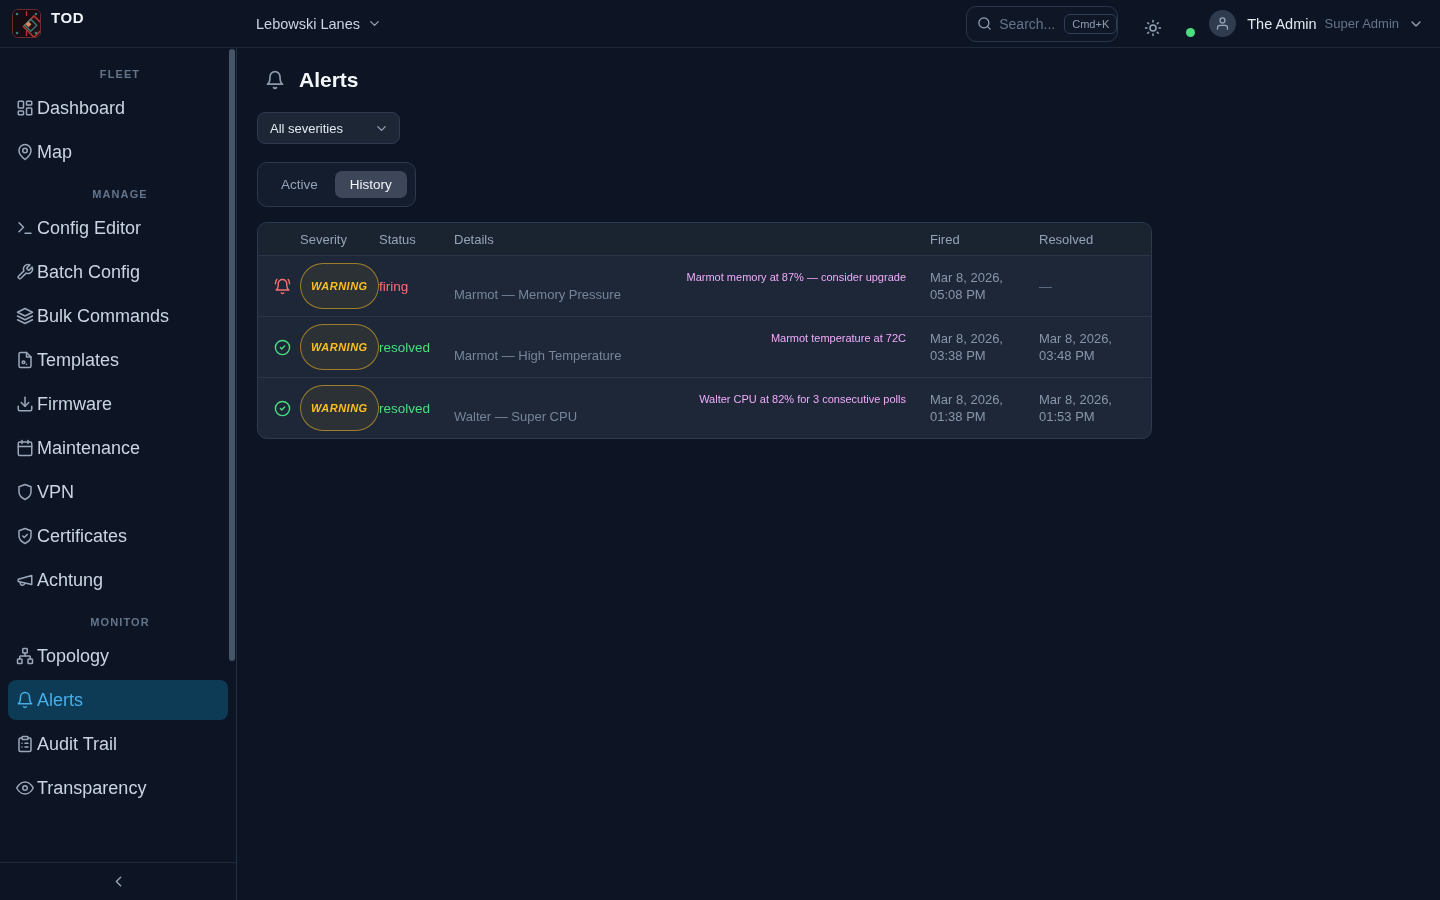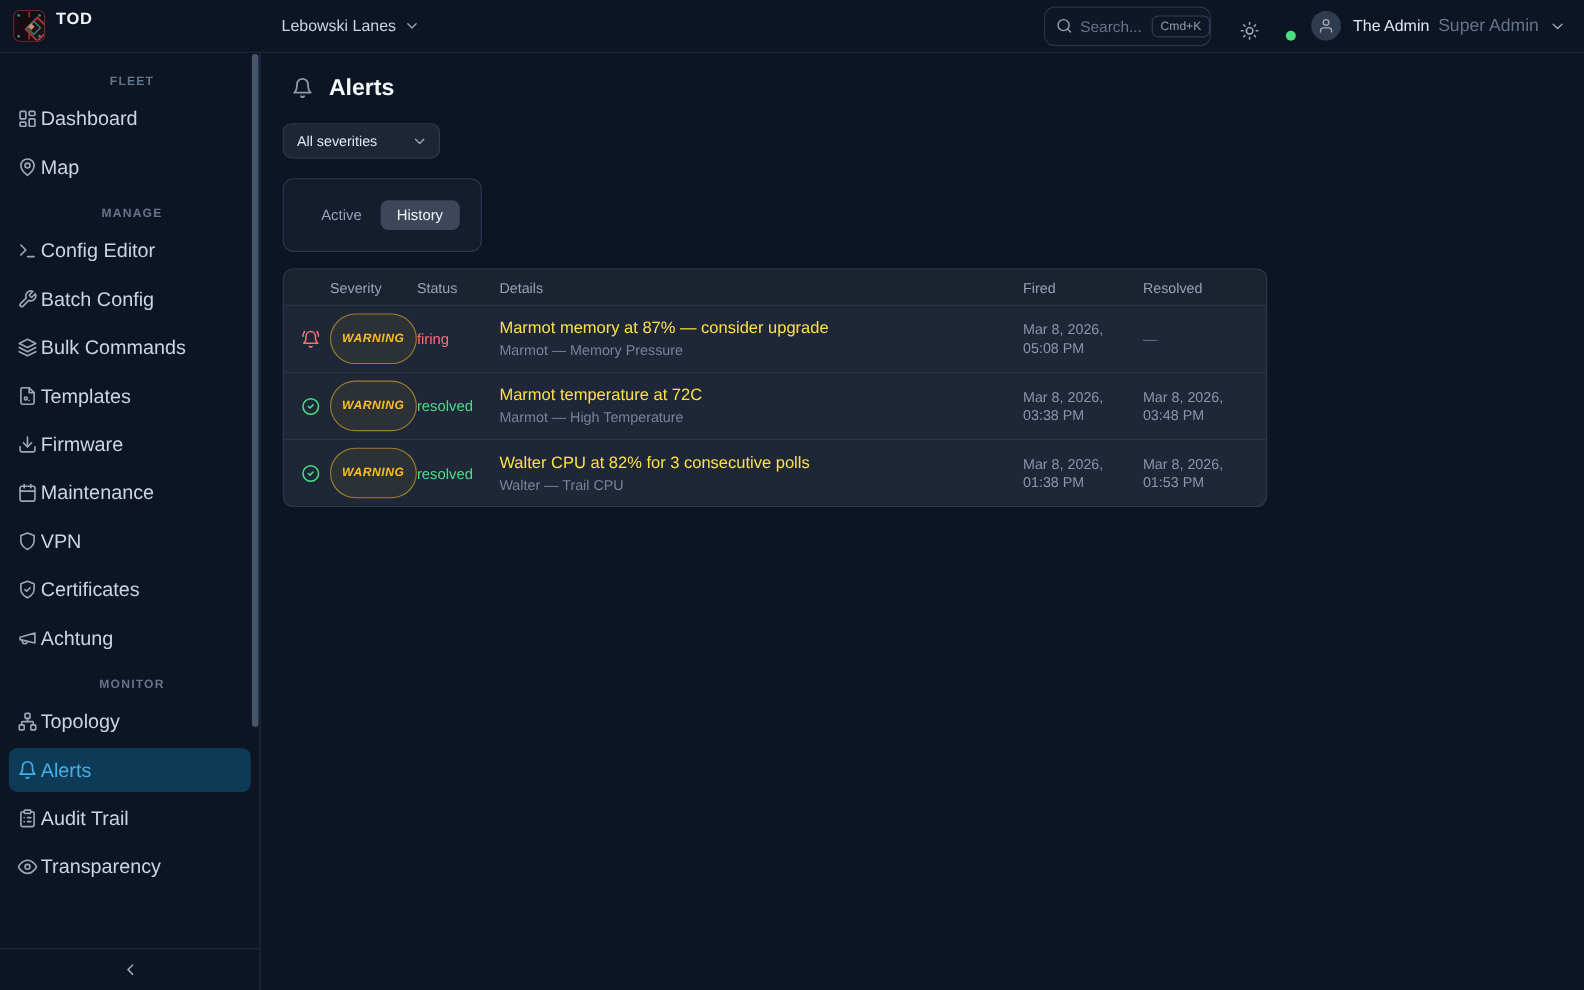--- a/index.html
+++ b/index.html
@@ -48,21 +48,21 @@
     font-size:11px; color:#8e9bb0; white-space:nowrap;
   }
   .top-right { display:flex; align-items:flex-end; margin-left:26px; gap:0; }
   .icon-btn { color:#94a3b8; cursor:pointer; display:flex; }
   .status-dot { width:9px; height:9px; border-radius:50%; background:#4ade80; margin:0 14px 0 24px; }
   .avatar {
     width:27px; height:27px; border-radius:50%; background:#2f3b4e;
     display:flex; align-items:center; justify-content:center; color:#9aa7ba;
   }
   .user-name { margin-left:11px; font-size:14.5px; color:#e2e8f0; }
-  .user-role { margin-left:8px; font-size:16px; color:#64748b; }
+  .user-role { margin-left:8px; font-size:13px; color:#64748b; }
   .user-chevron { margin-left:9px; color:#94a3b8; }
 
   
   .sidebar {
     position:absolute; top:48px; left:0; bottom:0; width:237px;
     border-right:1px solid #222e42;
   }
   .sidebar-scrollthumb {
     position:absolute; top:1px; right:1px; width:6px; height:612px;
     background:#475569; border-radius:3px;
@@ -97,21 +97,21 @@
   .severity-select {
     margin-top:20px; width:143px; height:32px;
     background:#1d2635; border:1px solid #2d3a4f; border-radius:8px;
     display:flex; align-items:center; justify-content:space-between;
     padding:0 10px 0 12px; font-size:13px; color:#e2e8f0; cursor:pointer;
   }
   .severity-select svg { color:#94a3b8; }
 
   .seg-control {
     margin-top:18px; display:inline-flex; align-items:center; gap:2px;
-    background:#141d2d; border:1px solid #2b3850; border-radius:10px; padding:19px;justify-content:space-between;
+    background:#141d2d; border:1px solid #2b3850; border-radius:10px; padding:8px;justify-content:space-between;
   }
   .seg-btn {
     border:none; background:transparent; color:#94a3b8;
     font-size:13.5px; padding:6px 15px; border-radius:7px; cursor:pointer;
     font-family:"Liberation Sans", sans-serif;
   }
   .seg-btn.selected { background:#3d4759; color:#f1f5f9; font-weight:500; }
 
   
   .alert-table {
@@ -134,21 +134,21 @@
     display:inline-block; width:fit-content;
     font-size:11px; font-weight:700; letter-spacing:.5px;
     color:#fbbf24; background:rgba(251,191,36,.07);
     border:1px solid rgba(251,191,36,.55);
     padding:16px 10px; border-radius:999px;font-style:italic;
   }
   .status-text { font-size:13.5px; }
   .status-text.firing { color:#f87171; }
   .status-text.resolved { color:#4ade80; }
   .cell-details { padding-right:24px; }
-  .row-title { font-size:15px; color:#fde047; margin-bottom:4px; }
+  .row-title { font-size:11px; color:#f0abfc; margin-bottom:4px;text-align:right; }
   .row-sub { font-size:13px; color:#76859a; }
   .cell-date { font-size:13px; color:#8896aa; line-height:17px; }
   .cell-date.empty { color:#64748b; }
 </style>
 </head>
 <body>
 
 <div class="topbar">
   <div class="brand">
     <div class="logo-box">
@@ -496,21 +496,21 @@
       <span class="sev-icon resolved">
         <svg width="17" height="17" viewBox="0 0 24 24" fill="none" stroke="currentColor" stroke-width="2" stroke-linecap="round" stroke-linejoin="round">
             <circle cx="12" cy="12" r="10"></circle>
             <path d="m9 12 2 2 4-4"></path>
           </svg>
       </span>
       <span class="badge">WARNING</span>
       <span class="status-text resolved">resolved</span>
       <div class="cell-details">
         <div class="row-title">Walter CPU at 82% for 3 consecutive polls</div>
-        <div class="row-sub">Walter — Trail CPU</div>
+        <div class="row-sub">Walter — Super CPU</div>
       </div>
       <div class="cell-date">
         <div>Mar 8, 2026,</div>
         <div>01:38 PM</div>
       </div>
       <div class="cell-date">
         <div>Mar 8, 2026,</div>
         <div>01:53 PM</div>
       </div>
     </div>

